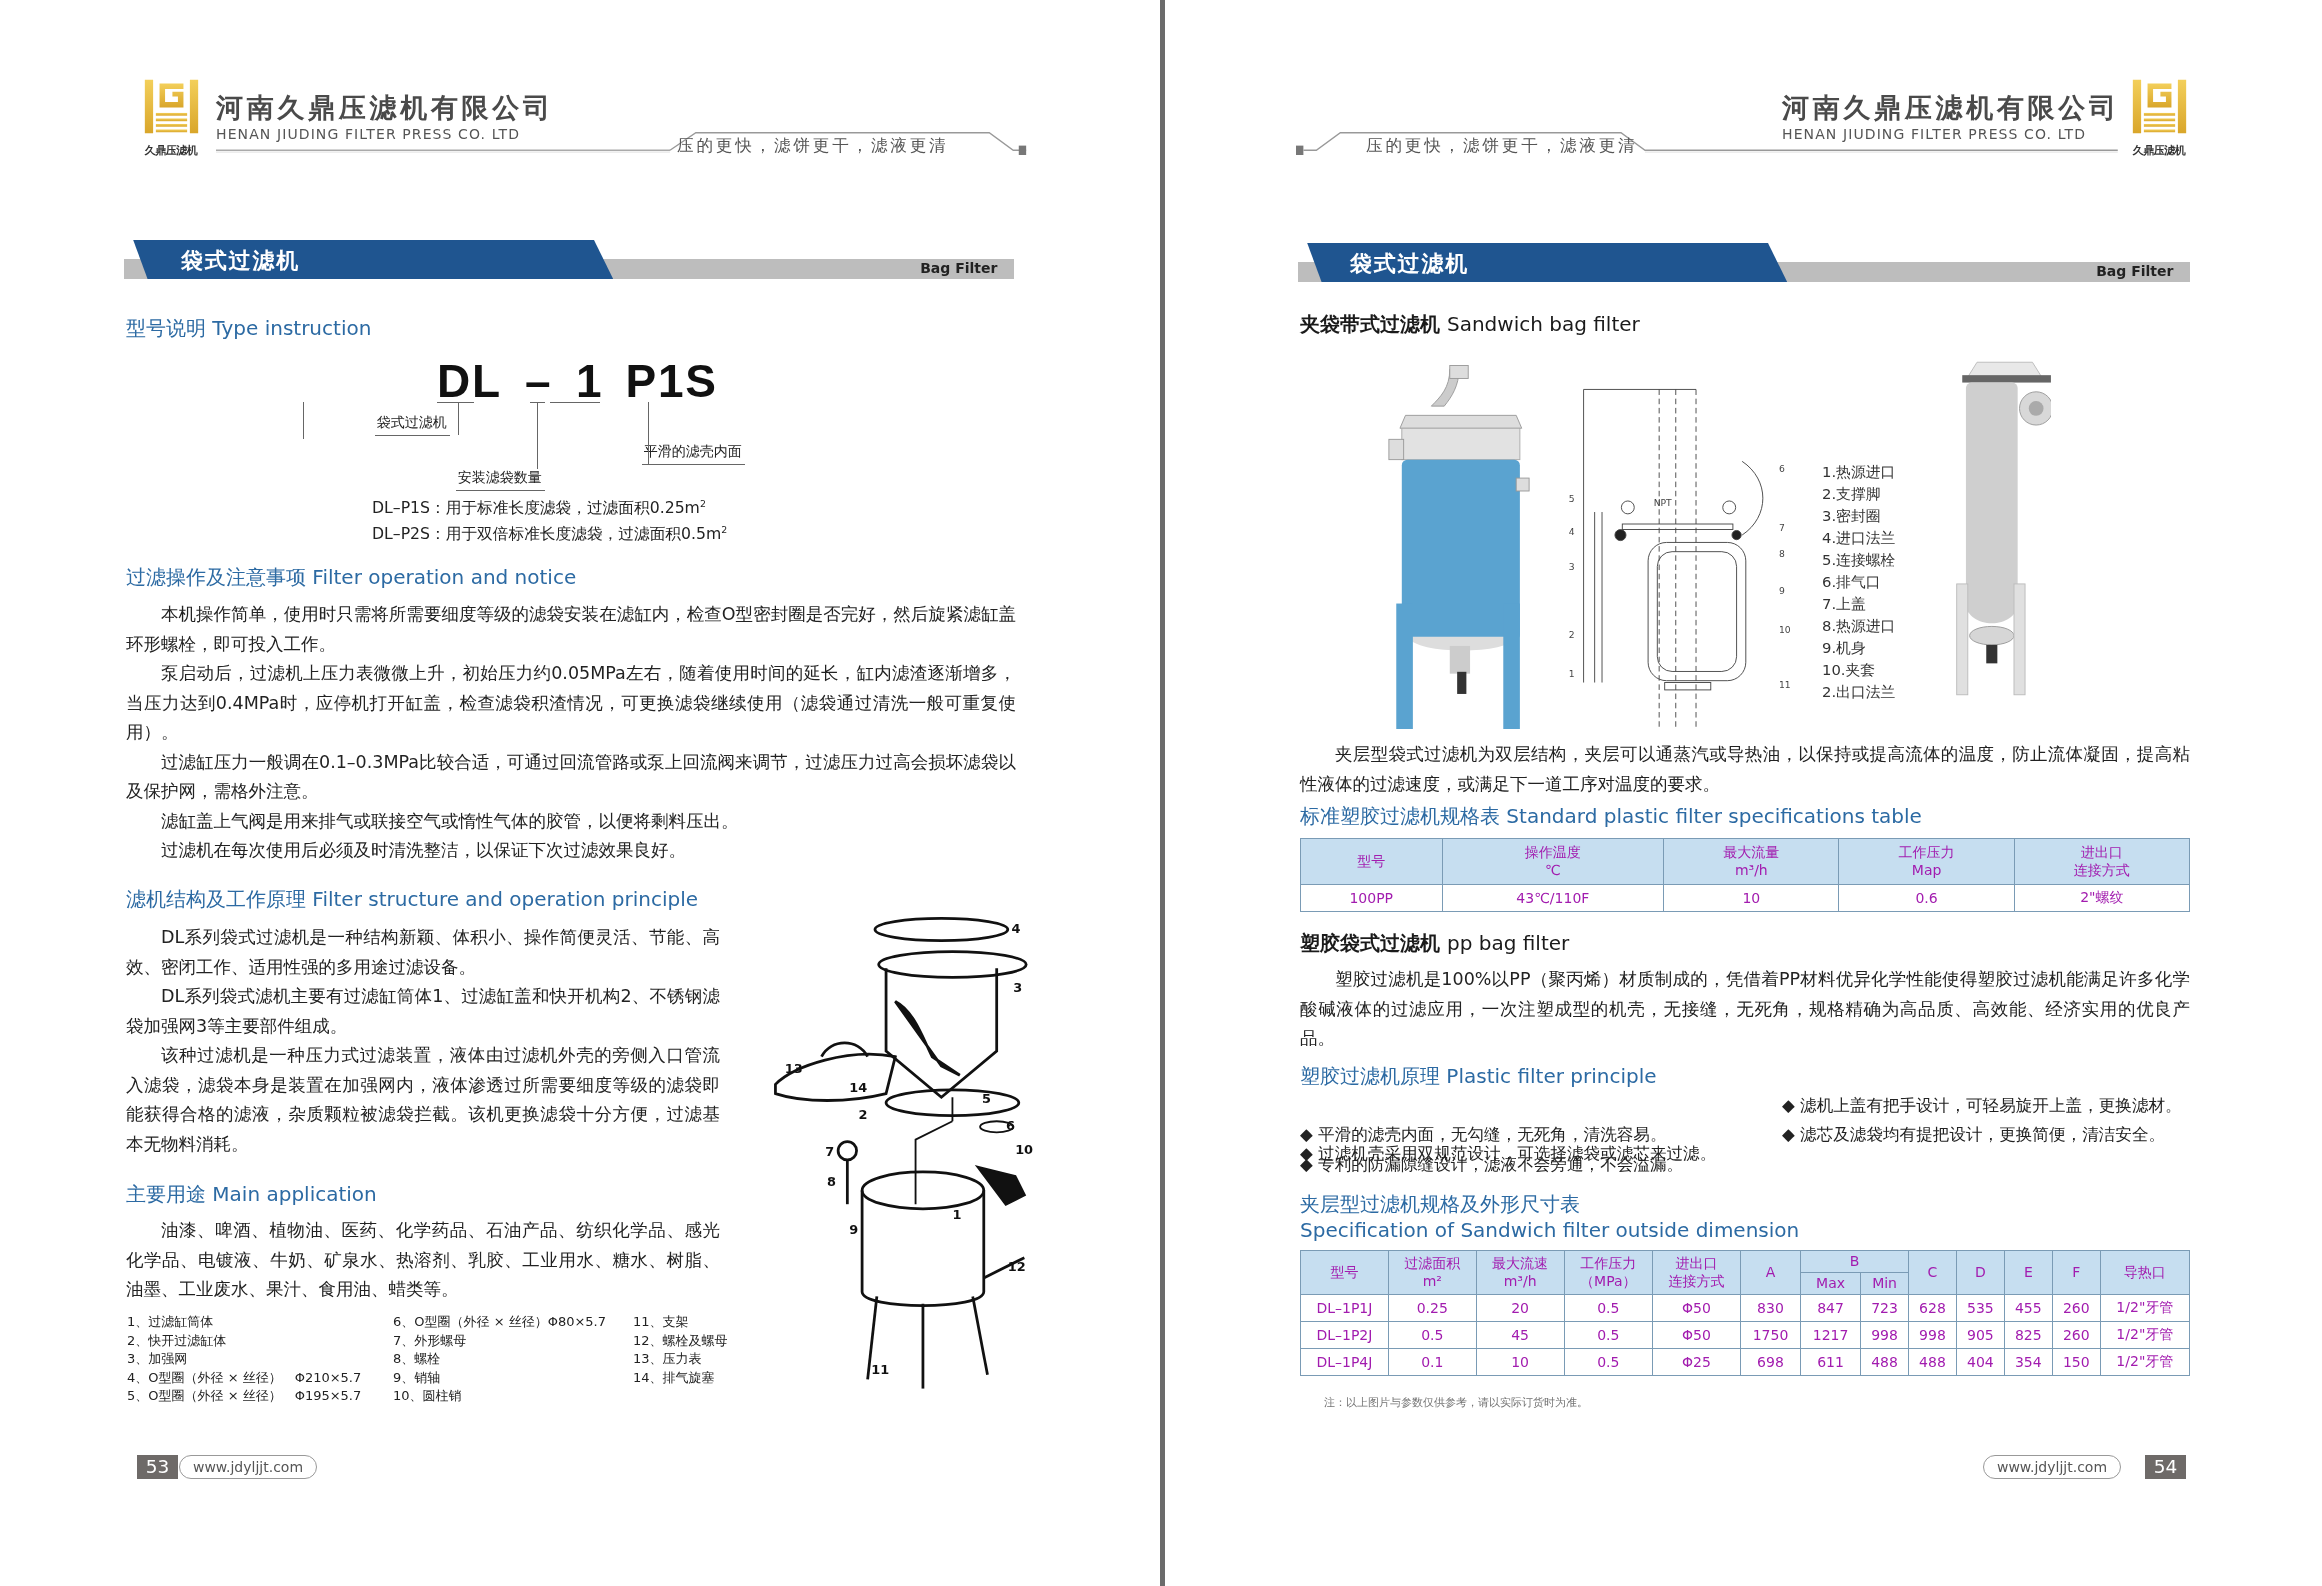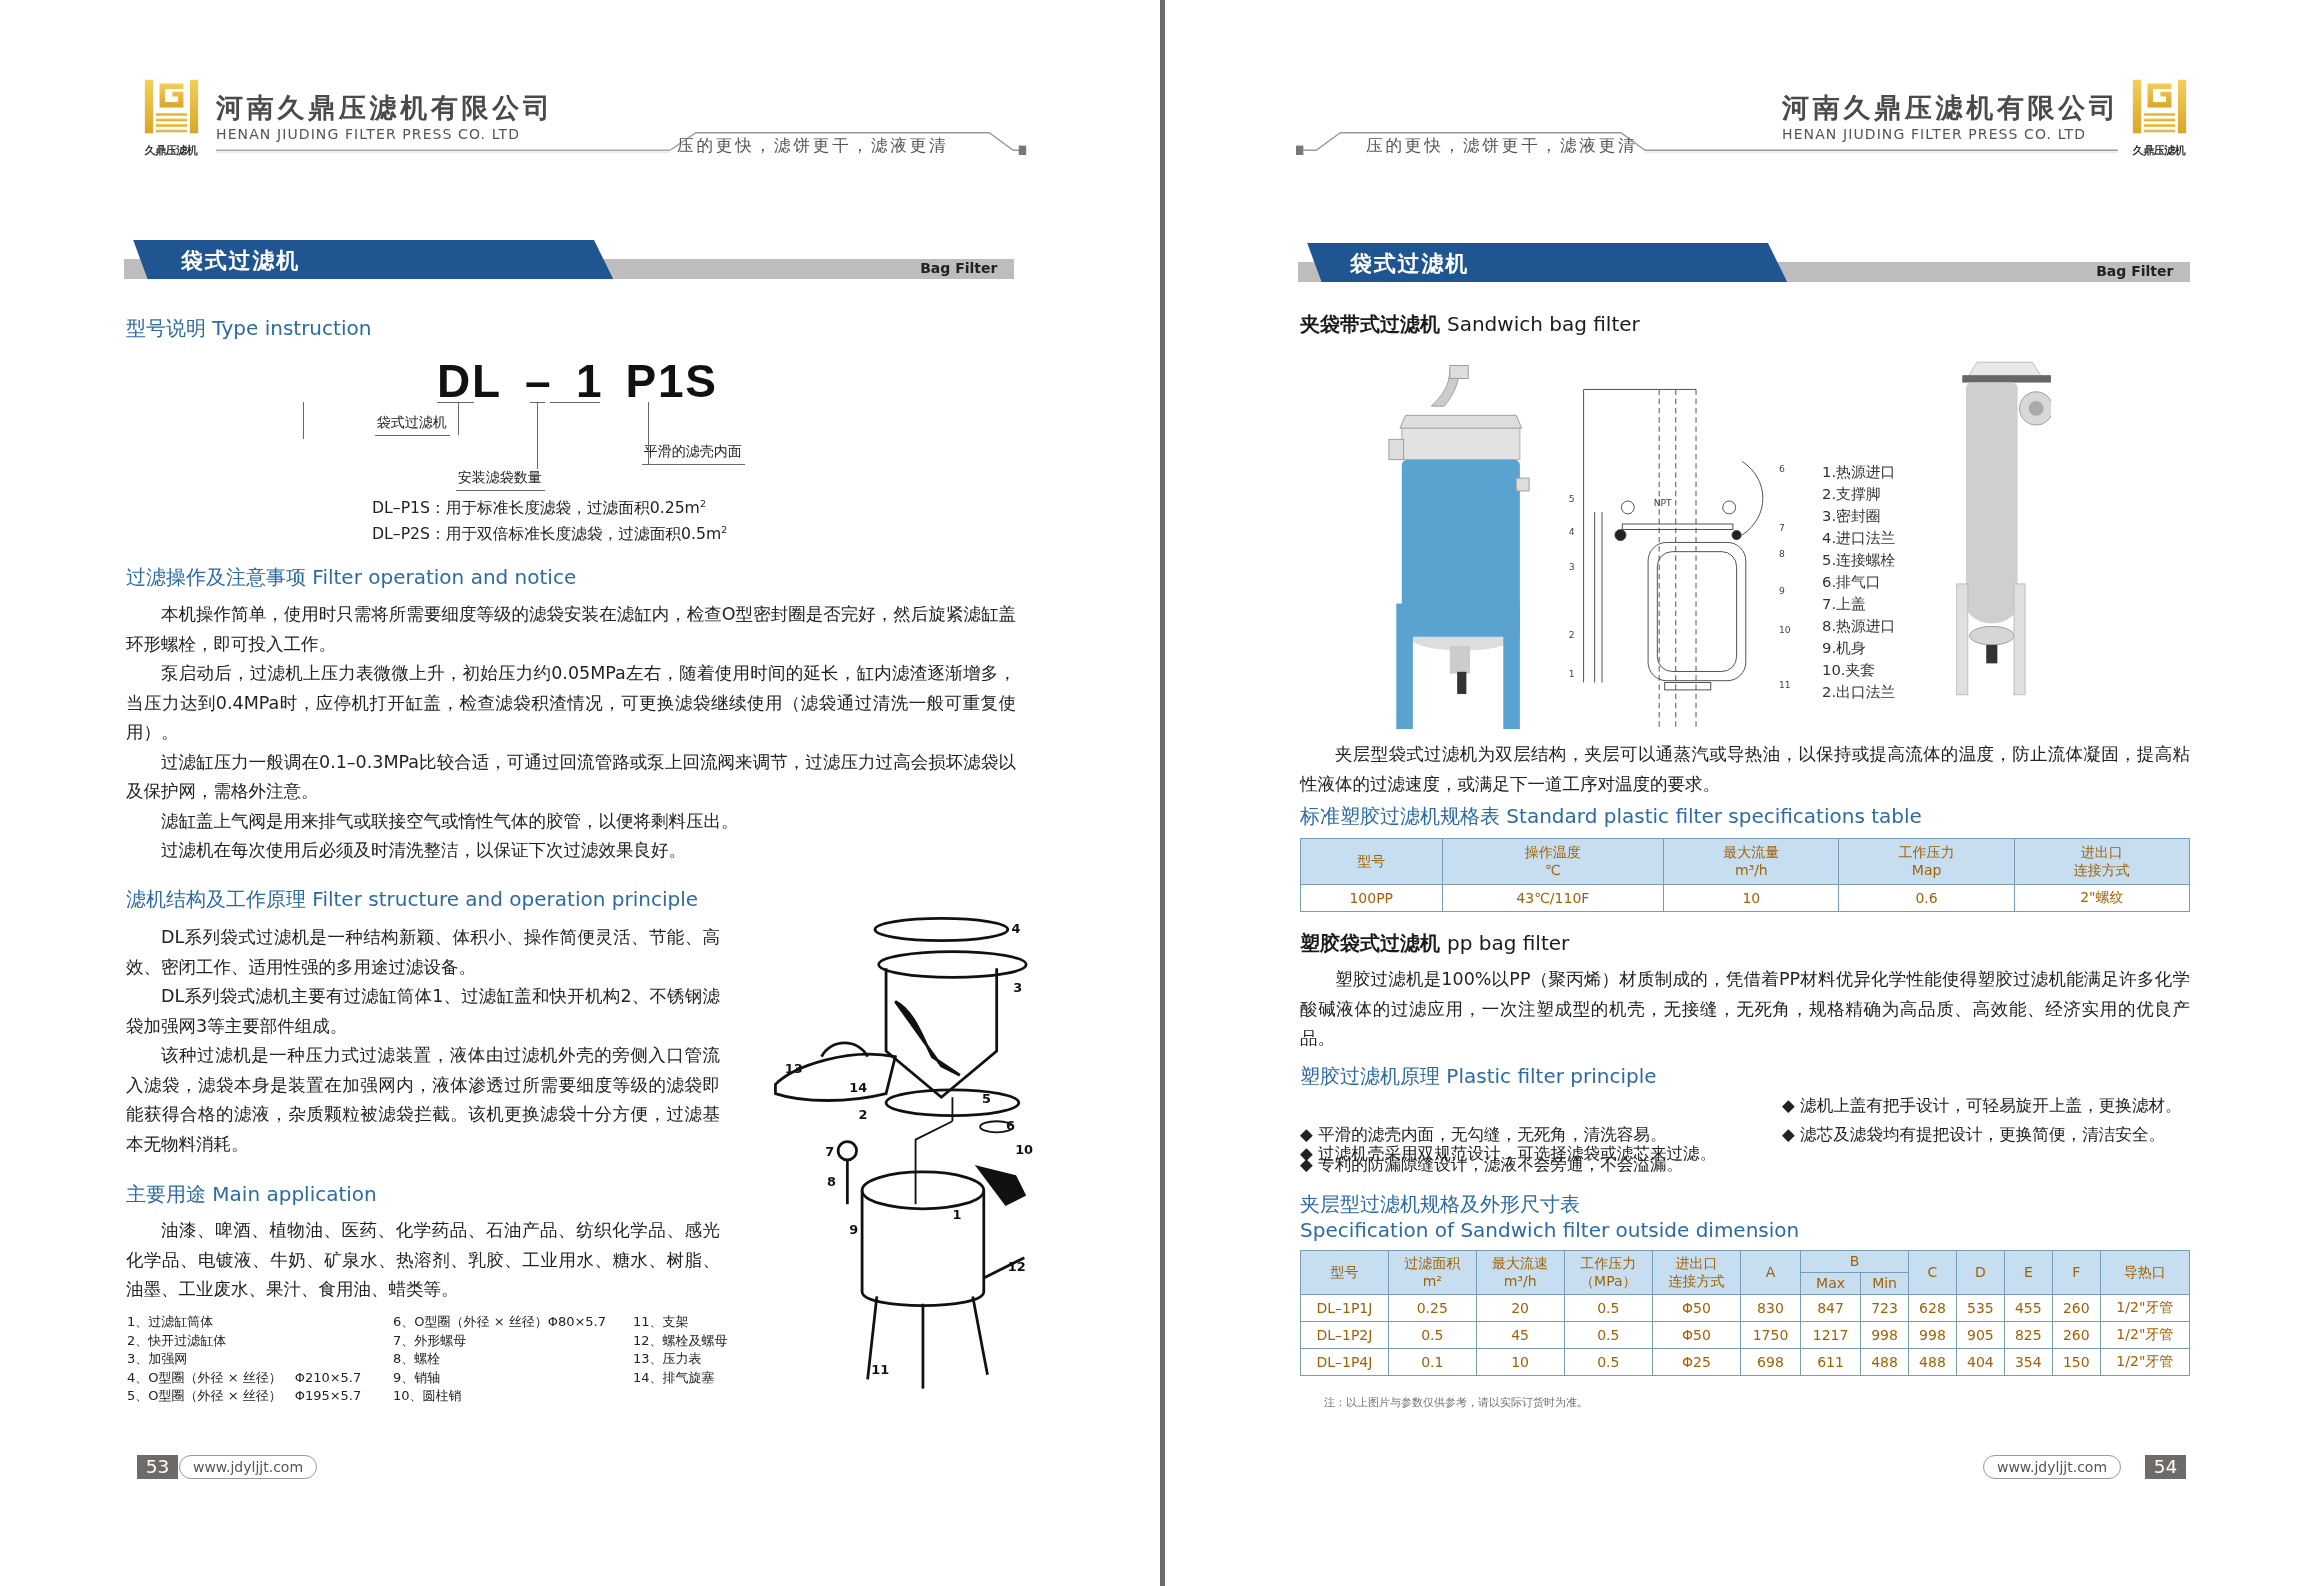--- a/index.html
+++ b/index.html
@@ -45,21 +45,21 @@
   sup { font-size: 60%; }
 
   .parts-list { position: absolute; font-size: 13px; color: #222; line-height: 18.5px; white-space: nowrap; }
 
   
   .footer { position: absolute; height: 24px; }
   .footer .pnum { position: absolute; top: 0; width: 41px; height: 24px; background: #6e6a68; color: #fff; font-size: 18.5px; line-height: 24px; text-align: center; font-family: "DejaVu Sans", sans-serif; }
   .footer .url { position: absolute; top: 0; height: 24px; width: 138px; border: 0.9px solid #999; border-radius: 12px; font-size: 14px; line-height: 22px; color: #555; text-align: center; background: #fff; }
 
   
-  table.spec { position: absolute; border-collapse: collapse; font-size: 14px; color: #a16207; }
+  table.spec { position: absolute; border-collapse: collapse; font-size: 14px; color: #a21caf; }
   table.spec th { background: #c6def0; font-weight: normal; border: 0.9px solid #7a9bb5; padding: 1.8px 3.7px; text-align: center; line-height: 17.5px; }
   table.spec td { border: 0.9px solid #7a9bb5; text-align: center; padding: 1.8px 3.7px; height: 27px; background: #fff; }
   table.spec { border-top: 1.8px solid #4a7aa6; border-bottom: 1.8px solid #4a7aa6; }
 
   .bullet-item { position: absolute; font-size: 16.6px; color: #222; white-space: nowrap; }
   .note { position: absolute; font-size: 11px; color: #737373; white-space: nowrap; margin-left: 24px; }
 
   .legend-list { position: absolute; font-size: 14.8px; color: #333; line-height: 22px; white-space: nowrap; }
 
   .figure { position: absolute; }

